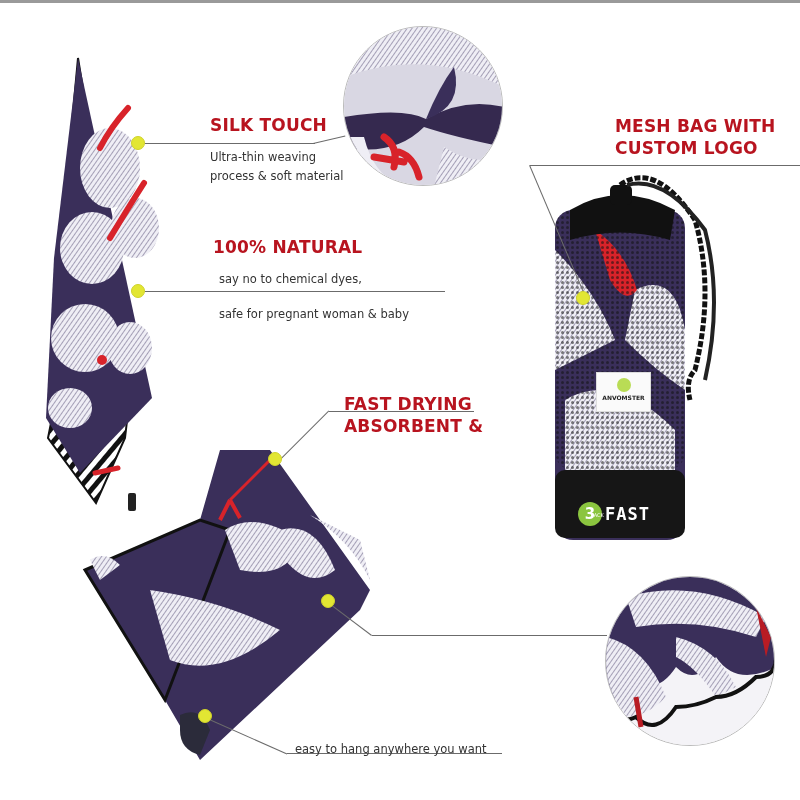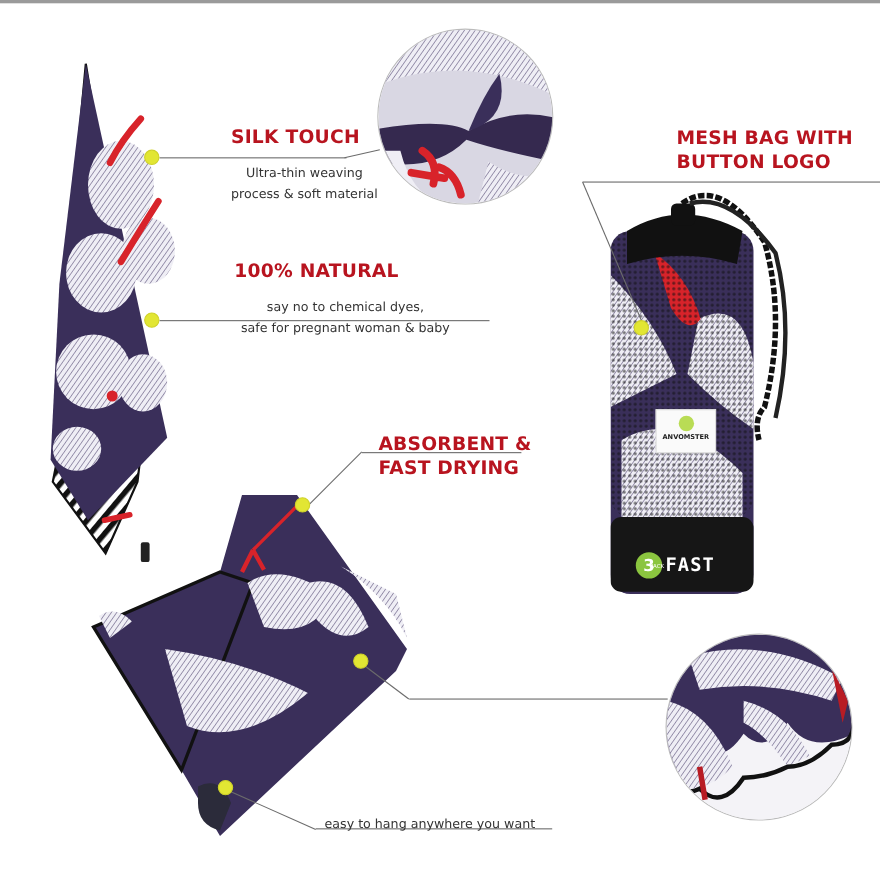--- a/index.html
+++ b/index.html
@@ -1,20 +1,20 @@
 <!DOCTYPE html>
 <html><head>
   <meta charset="utf-8">
   <style>
     * { box-sizing: border-box; margin: 0; padding: 0; }
     html, body { width: 800px; height: 800px; background: #ffffff; overflow: hidden; }
     body { position: relative; font-family: "DejaVu Sans", "Liberation Sans", sans-serif; }
     .abs { position: absolute; }
     .heading { color: #b8141f; font-weight: bold; font-size: 17px; line-height: 22px; letter-spacing: 0.2px; white-space: nowrap; }
-    .desc { color: #333333; font-size: 11.5px; line-height: 19px; white-space: nowrap; text-align: center; }
+    .desc { color: #333333; font-size: 11.5px; line-height: 19px; white-space: nowrap; }
     .line { position: absolute; background: #6b6b6b; height: 1px; transform-origin: 0 0; }
     .dot { position: absolute; width: 14px; height: 14px; border-radius: 50%; background: #e2e633; border: 1px solid #cfd22a; }
     .circle { position: absolute; border-radius: 50%; overflow: hidden; border: 1px solid #bbb; }
     .topbar { position: absolute; left: 0; top: 0; width: 800px; height: 3px; background: #9a9a9a; }
   </style>
 </head>
 <body>
 
 <div class="topbar"></div>
 
@@ -137,31 +137,31 @@
 
 <div class="abs" style="left:190px;top:114px;margin-left:20px;">
   <div class="heading">SILK TOUCH</div>
   <div class="desc" style="margin-top:12px;">Ultra-thin weaving</div>
   <div class="desc">process &amp; soft material</div>
 </div>
 
 <div class="abs" style="left:213px;top:236px;">
   <div class="heading">100% NATURAL</div>
   <div class="desc" style="margin-top:12px;margin-left:6px;">say no to chemical dyes,</div>
-  <div class="desc" style="margin-left:6px;">safe for pregnant woman &amp; baby</div>
+  <div class="desc" style="margin-left:6px;margin-top:16px;">safe for pregnant woman &amp; baby</div>
 </div>
 
 <div class="abs" style="left:571px;top:115px;margin-left:44px;">
   <div class="heading">MESH BAG WITH</div>
-  <div class="heading">BUTTON LOGO</div>
+  <div class="heading">CUSTOM LOGO</div>
 </div>
 
 <div class="abs" style="left:344px;top:393px;">
+  <div class="heading">FAST DRYING</div>
   <div class="heading">ABSORBENT &amp;</div>
-  <div class="heading">FAST DRYING</div>
 </div>
 
 <div class="abs" style="left:376px;top:612px;">
 </div>
 
 <div class="abs" style="left:295px;top:731px;">
   <div class="desc" style="margin-top:9px;">easy to hang anywhere you want</div>
 </div>
 
 </body></html>

